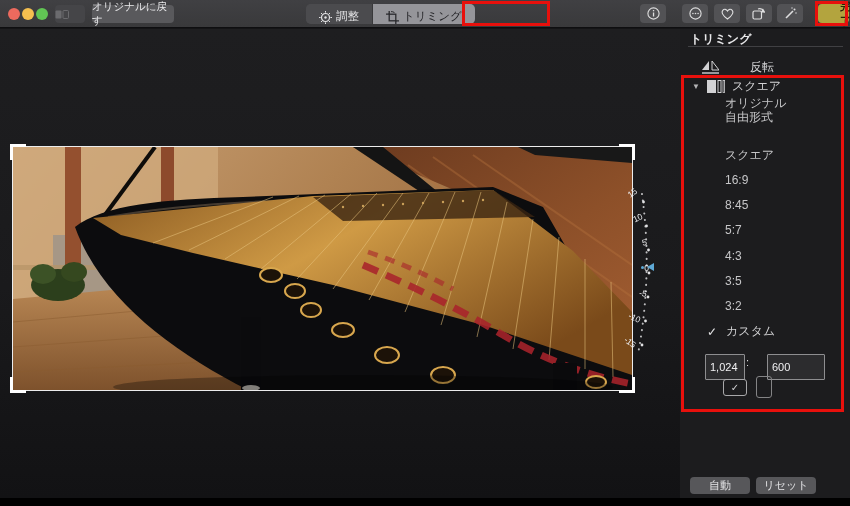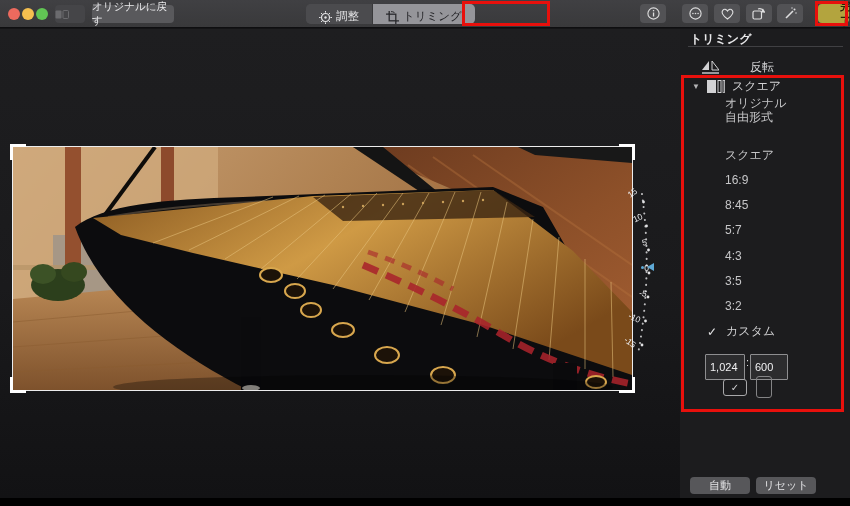--- a/index.html
+++ b/index.html
@@ -71,21 +71,21 @@
   #row-flip { left:22px; top:30px;gap:31px; }
   #row-aspect { left:12px; top:49px; }
   #row-aspect .disc { font-size:8px; color:#b4b4b6; }
   .opt { position:absolute; left:45px; font-size:12px; color:#c6c6c8; }
   .chk { color:#e0e0e2; font-size:12px; }
   #row-custom { position:absolute; left:27px; top:294px; display:flex; gap:9px;
     align-items:center; font-size:12px; color:#d2d2d4; }
   .numin { position:absolute; top:325px; height:17px; width:40px; background:#2c2c2e;
     border:1px solid #8e8e90; color:#f0f0f2; font-size:11px; padding:12px 4px;
     font-family:"Liberation Sans", sans-serif; border-radius:1px; }
-  #in-w { left:25px; } #in-h { left:70px; width:38px; }
+  #in-w { left:25px; } #in-h { left:87px; width:58px; }
   #in-colon { position:absolute; left:66px; top:327px; font-size:11px; color:#d8d8da; }
   #or-land { position:absolute; left:43px; top:350px; width:24px; height:17px;
     border:1.5px solid #a8a8aa; border-radius:3px; display:flex; align-items:center;
     justify-content:center; color:#d4d4d6; font-size:10px; }
   #or-port { position:absolute; left:76px; top:347px; width:16px; height:22px;
     border:1.5px solid #848486; border-radius:3px; }
   .sb-btn { position:absolute; top:448px; width:60px; height:17px; background:#57575a;
     border-radius:4px; display:flex; align-items:center; justify-content:center;
     color:#e6e6e8; font-size:11px; }
   #btn-auto { left:10px; } #btn-reset { left:76px; }

